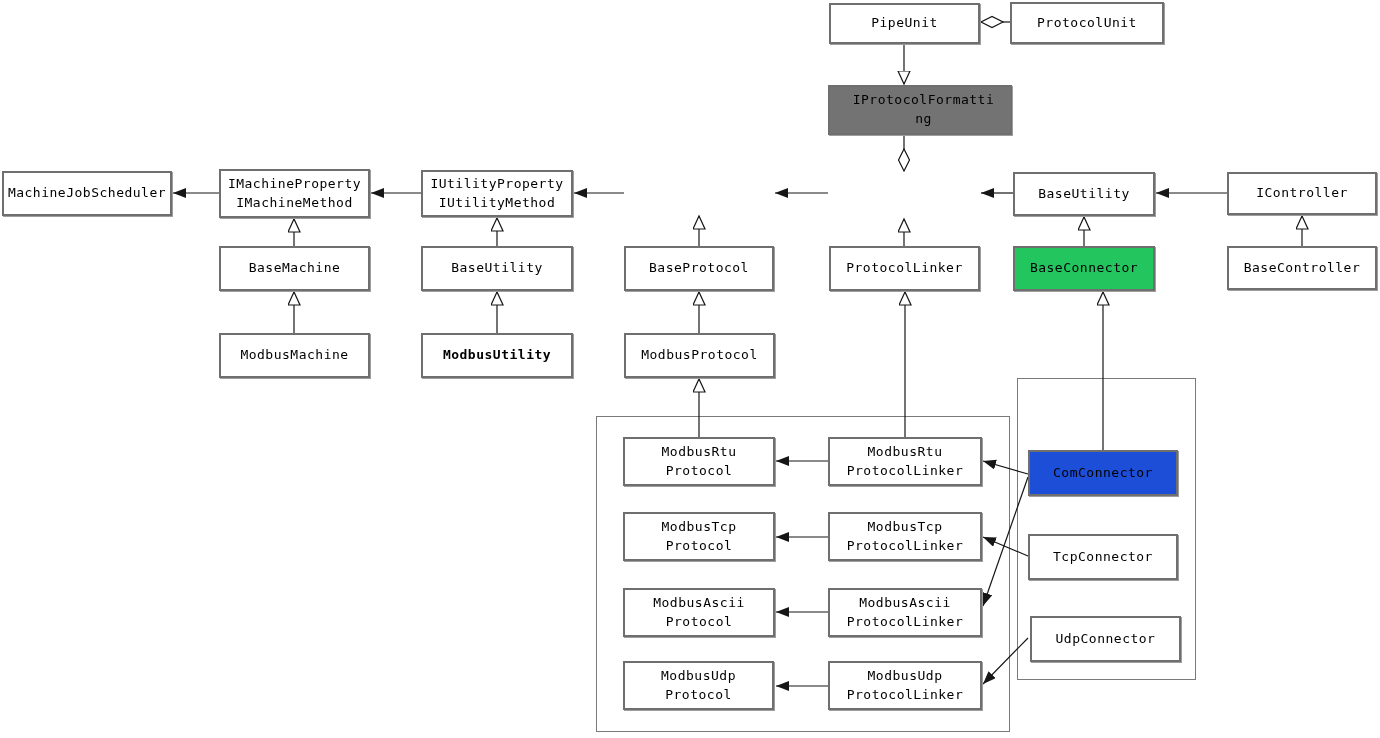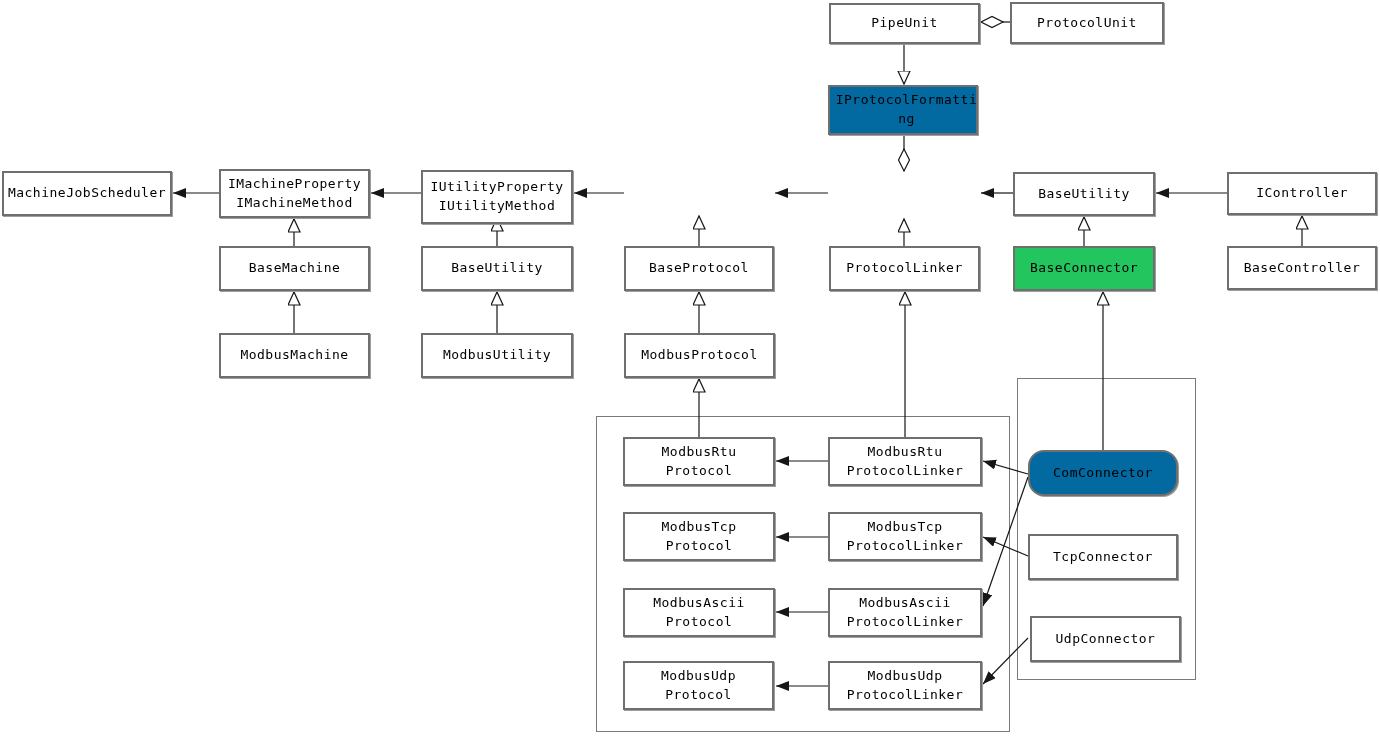--- a/index.html
+++ b/index.html
@@ -95,32 +95,32 @@
       <line x1="1028" y1="638" x2="983" y2="684" stroke="#161616" stroke-width="1.2" marker-end="url(#m-association)"></line>
     </svg>
 <div class="frame" style="left: 596px; top: 416px; width: 414px; height: 316px; border-color: rgb(122, 122, 122);"></div>
     <div class="frame" style="left: 1017px; top: 378px; width: 179px; height: 302px; border-color: rgb(122, 122, 122);"></div>
     <div class="class-box" style="left: 829px; top: 3px; width: 151px; height: 41px; border-color: rgb(111, 111, 111); background: rgb(255, 255, 255);">
       <span class="label" style="color: rgb(0, 0, 0);">PipeUnit</span>
     </div>
     <div class="class-box" style="left: 1010px; top: 2px; width: 154px; height: 42px; border-color: rgb(111, 111, 111); background: rgb(255, 255, 255);">
       <span class="label" style="color: rgb(0, 0, 0);">ProtocolUnit</span>
     </div>
-    <div class="class-box" style="left: 828px; top: 85px; width: 150px; height: 50px; border-color: rgb(111, 111, 111); background: #0369a1; padding-left: 7px;">
+    <div class="class-box" style="left: 828px; top: 85px; width: 184px; height: 50px; border-color: rgb(111, 111, 111); background: #737373; padding-left: 7px;">
       <span class="label" style="color: rgb(0, 0, 0);">IProtocolFormatti
 ng</span>
     </div>
     <div class="class-box" style="left: 2px; top: 171px; width: 170px; height: 45px; border-color: rgb(111, 111, 111); background: rgb(255, 255, 255);">
       <span class="label" style="color: rgb(0, 0, 0);">MachineJobScheduler</span>
     </div>
     <div class="class-box" style="left: 219px; top: 169px; width: 151px; height: 49px; border-color: rgb(111, 111, 111); background: rgb(255, 255, 255);">
       <span class="label" style="color: rgb(0, 0, 0);">IMachineProperty
 IMachineMethod</span>
     </div>
-    <div class="class-box" style="left: 421px; top: 170px; width: 152px; height: 54px; border-color: rgb(111, 111, 111); background: rgb(255, 255, 255);">
+    <div class="class-box" style="left: 421px; top: 170px; width: 152px; height: 47px; border-color: rgb(111, 111, 111); background: rgb(255, 255, 255);">
       <span class="label" style="color: rgb(0, 0, 0);">IUtilityProperty
 IUtilityMethod</span>
     </div>
     <div class="class-box" style="left: 1013px; top: 172px; width: 142px; height: 44px; border-color: rgb(111, 111, 111); background: rgb(255, 255, 255);">
       <span class="label" style="color: rgb(0, 0, 0);">BaseUtility</span>
     </div>
     <div class="class-box" style="left: 219px; top: 246px; width: 151px; height: 45px; border-color: rgb(111, 111, 111); background: rgb(255, 255, 255);">
       <span class="label" style="color: rgb(0, 0, 0);">BaseMachine</span>
     </div>
     <div class="class-box" style="left: 1227px; top: 172px; width: 150px; height: 43px; border-color: rgb(111, 111, 111); background: rgb(255, 255, 255);">
@@ -137,21 +137,21 @@
     </div>
     <div class="class-box" style="left: 1013px; top: 246px; width: 142px; height: 45px; border-color: rgb(111, 111, 111); background: #22c55e;">
       <span class="label" style="color: rgb(0, 0, 0);">BaseConnector</span>
     </div>
     <div class="class-box" style="left: 1227px; top: 246px; width: 150px; height: 44px; border-color: rgb(111, 111, 111); background: rgb(255, 255, 255);">
       <span class="label" style="color: rgb(0, 0, 0);">BaseController</span>
     </div>
     <div class="class-box" style="left: 219px; top: 333px; width: 151px; height: 45px; border-color: rgb(111, 111, 111); background: rgb(255, 255, 255);">
       <span class="label" style="color: rgb(0, 0, 0);">ModbusMachine</span>
     </div>
-    <div class="class-box" style="left: 421px; top: 333px; width: 152px; height: 45px; border-color: rgb(111, 111, 111); background: rgb(255, 255, 255);">
+    <div class="class-box" style="left: 421px; top: 333px; width: 152px; height: 45px; border-color: rgb(111, 111, 111); background: rgb(255, 255, 255); font-weight: bold;">
       <span class="label" style="color: rgb(0, 0, 0);">ModbusUtility</span>
     </div>
     <div class="class-box" style="left: 624px; top: 333px; width: 151px; height: 45px; border-color: rgb(111, 111, 111); background: rgb(255, 255, 255);">
       <span class="label" style="color: rgb(0, 0, 0);">ModbusProtocol</span>
     </div>
     <div class="class-box" style="left: 623px; top: 437px; width: 152px; height: 49px; border-color: rgb(111, 111, 111); background: rgb(255, 255, 255);">
       <span class="label" style="color: rgb(0, 0, 0);">ModbusRtu
 Protocol</span>
     </div>
     <div class="class-box" style="left: 623px; top: 512px; width: 152px; height: 49px; border-color: rgb(111, 111, 111); background: rgb(255, 255, 255);">
@@ -175,21 +175,21 @@
 ProtocolLinker</span>
     </div>
     <div class="class-box" style="left: 828px; top: 588px; width: 154px; height: 49px; border-color: rgb(111, 111, 111); background: rgb(255, 255, 255);">
       <span class="label" style="color: rgb(0, 0, 0);">ModbusAscii
 ProtocolLinker</span>
     </div>
     <div class="class-box" style="left: 828px; top: 661px; width: 154px; height: 49px; border-color: rgb(111, 111, 111); background: rgb(255, 255, 255);">
       <span class="label" style="color: rgb(0, 0, 0);">ModbusUdp
 ProtocolLinker</span>
     </div>
-    <div class="class-box" style="left: 1028px; top: 450px; width: 150px; height: 46px; border-color: rgb(111, 111, 111); background: #0369a1; border-radius: 16px;">
+    <div class="class-box" style="left: 1028px; top: 450px; width: 150px; height: 46px; border-color: rgb(111, 111, 111); background: #1d4ed8;">
       <span class="label" style="color: rgb(0, 0, 0);">ComConnector</span>
     </div>
     <div class="class-box" style="left: 1028px; top: 534px; width: 150px; height: 46px; border-color: rgb(111, 111, 111); background: rgb(255, 255, 255);">
       <span class="label" style="color: rgb(0, 0, 0);">TcpConnector</span>
     </div>
     <div class="class-box" style="left: 1030px; top: 616px; width: 151px; height: 46px; border-color: rgb(111, 111, 111); background: rgb(255, 255, 255);">
       <span class="label" style="color: rgb(0, 0, 0);">UdpConnector</span>
     </div>
   </div>
 

